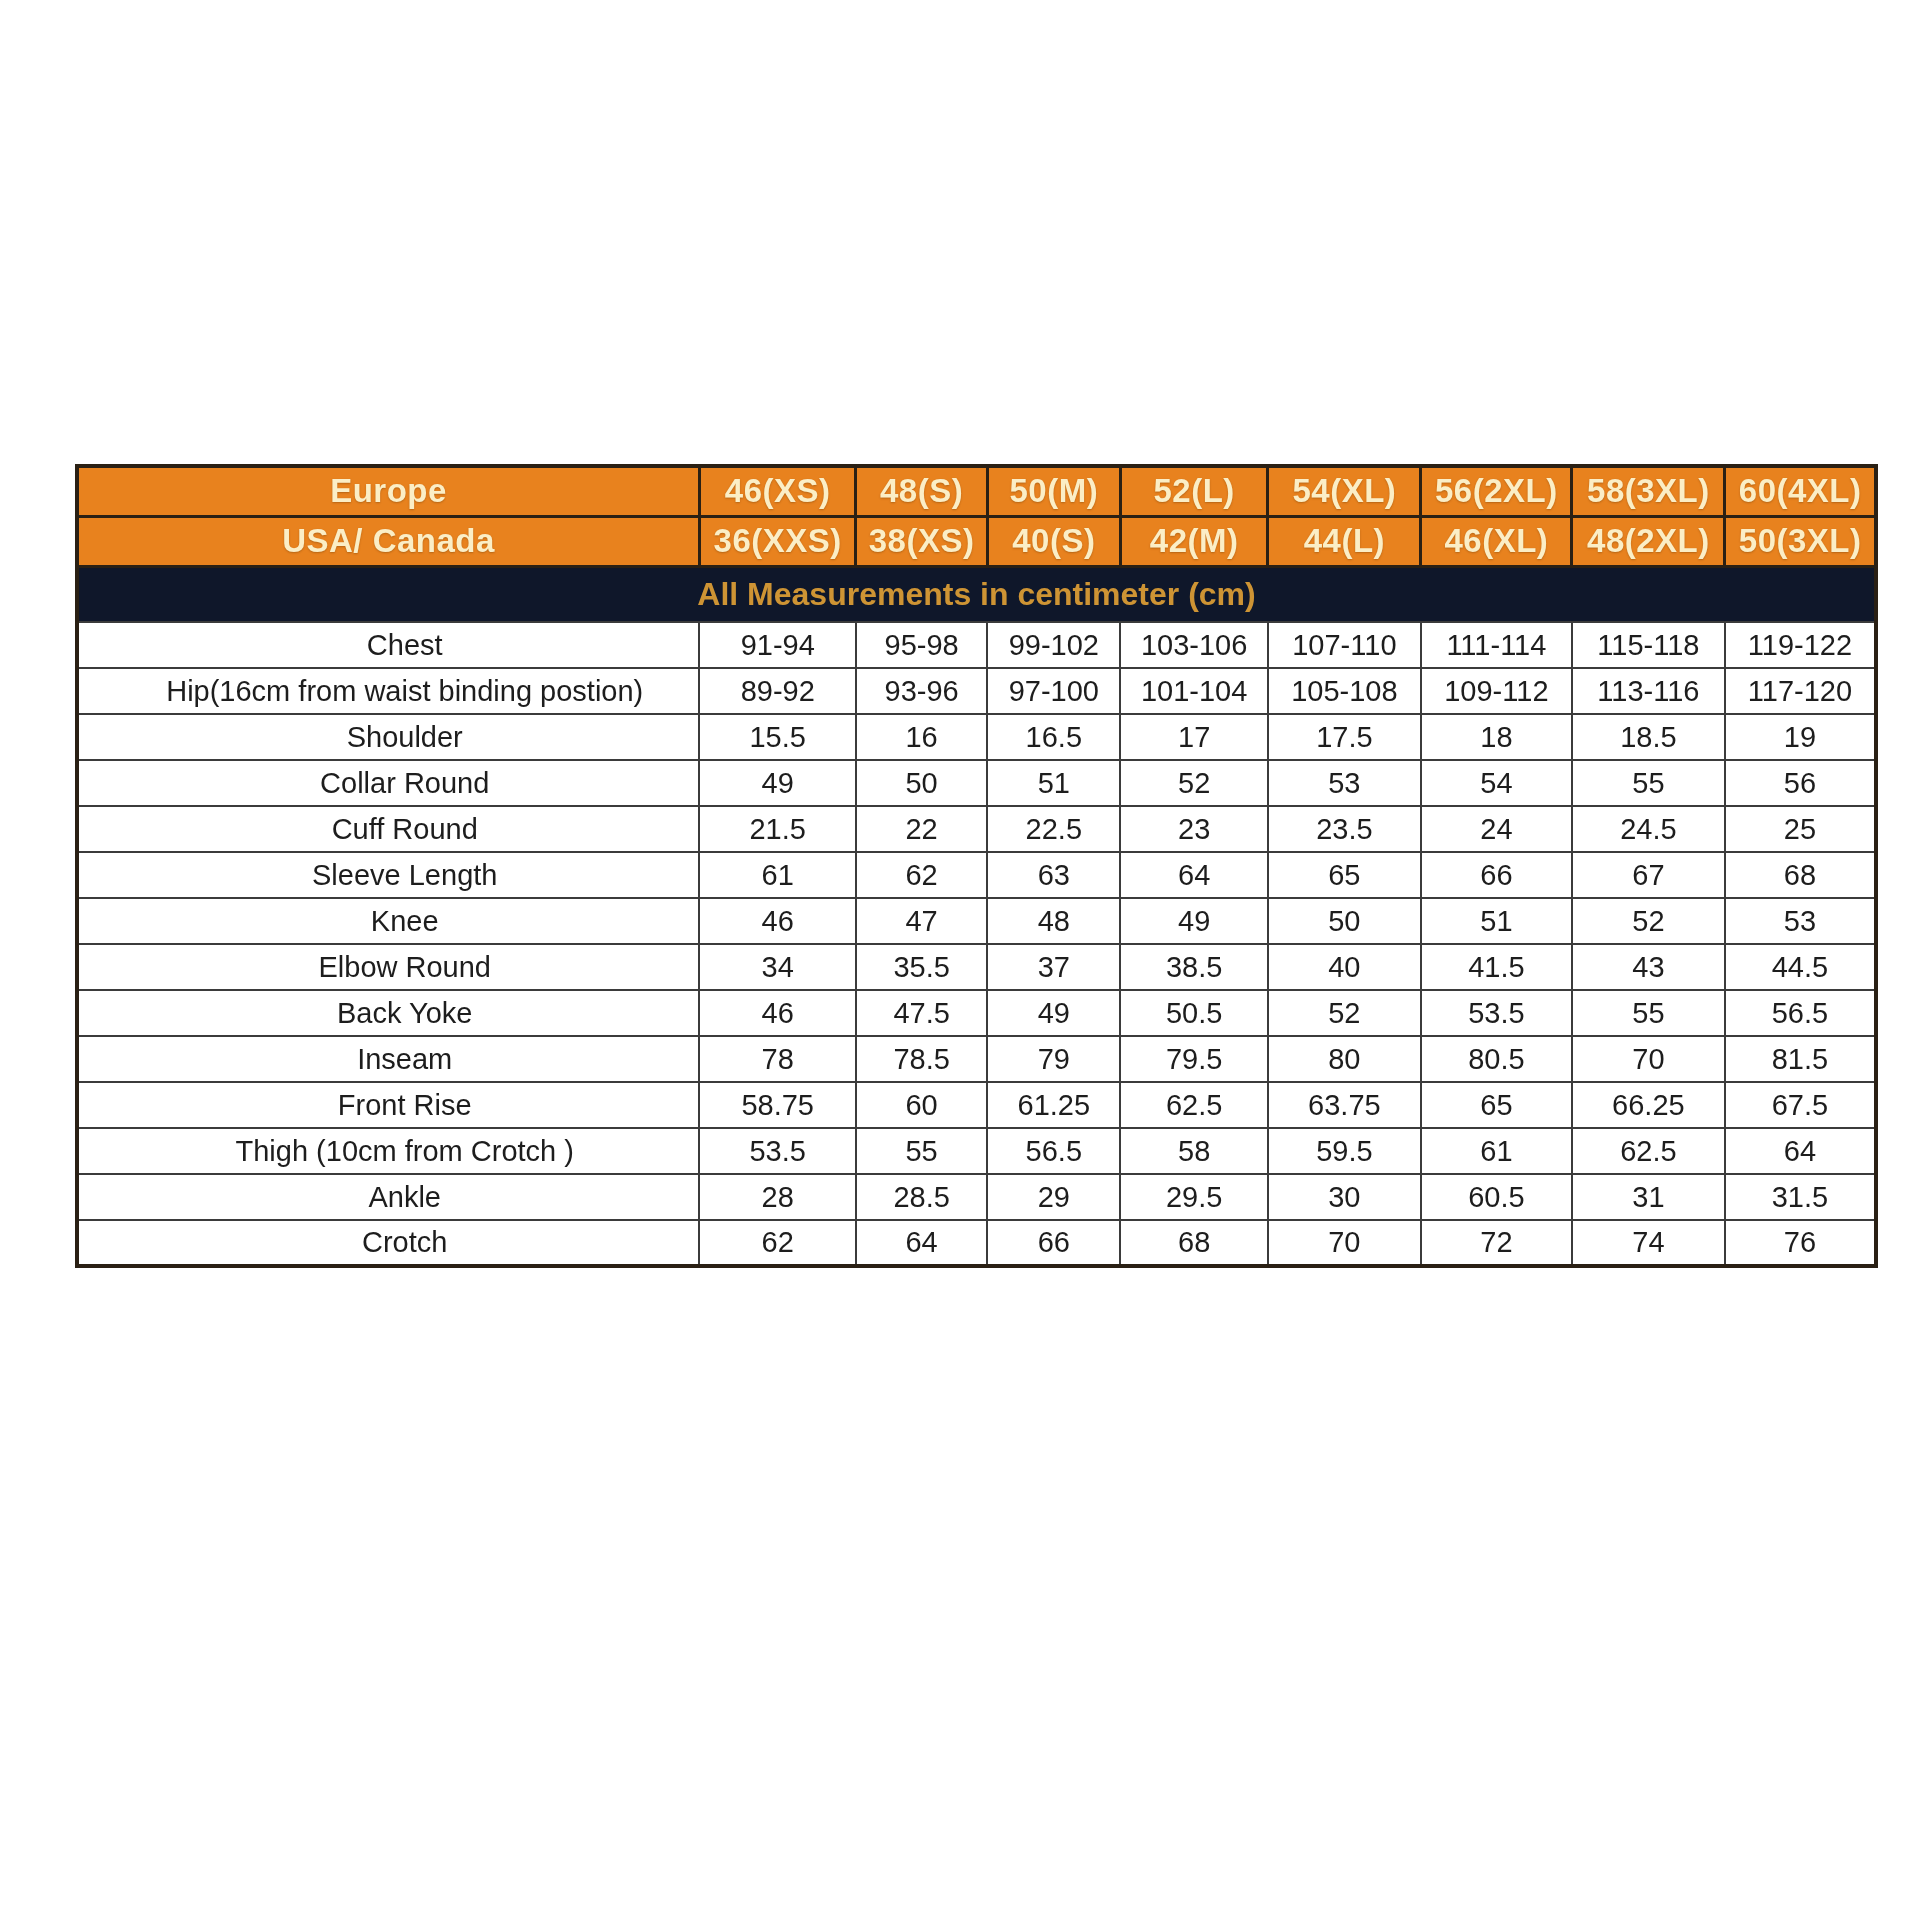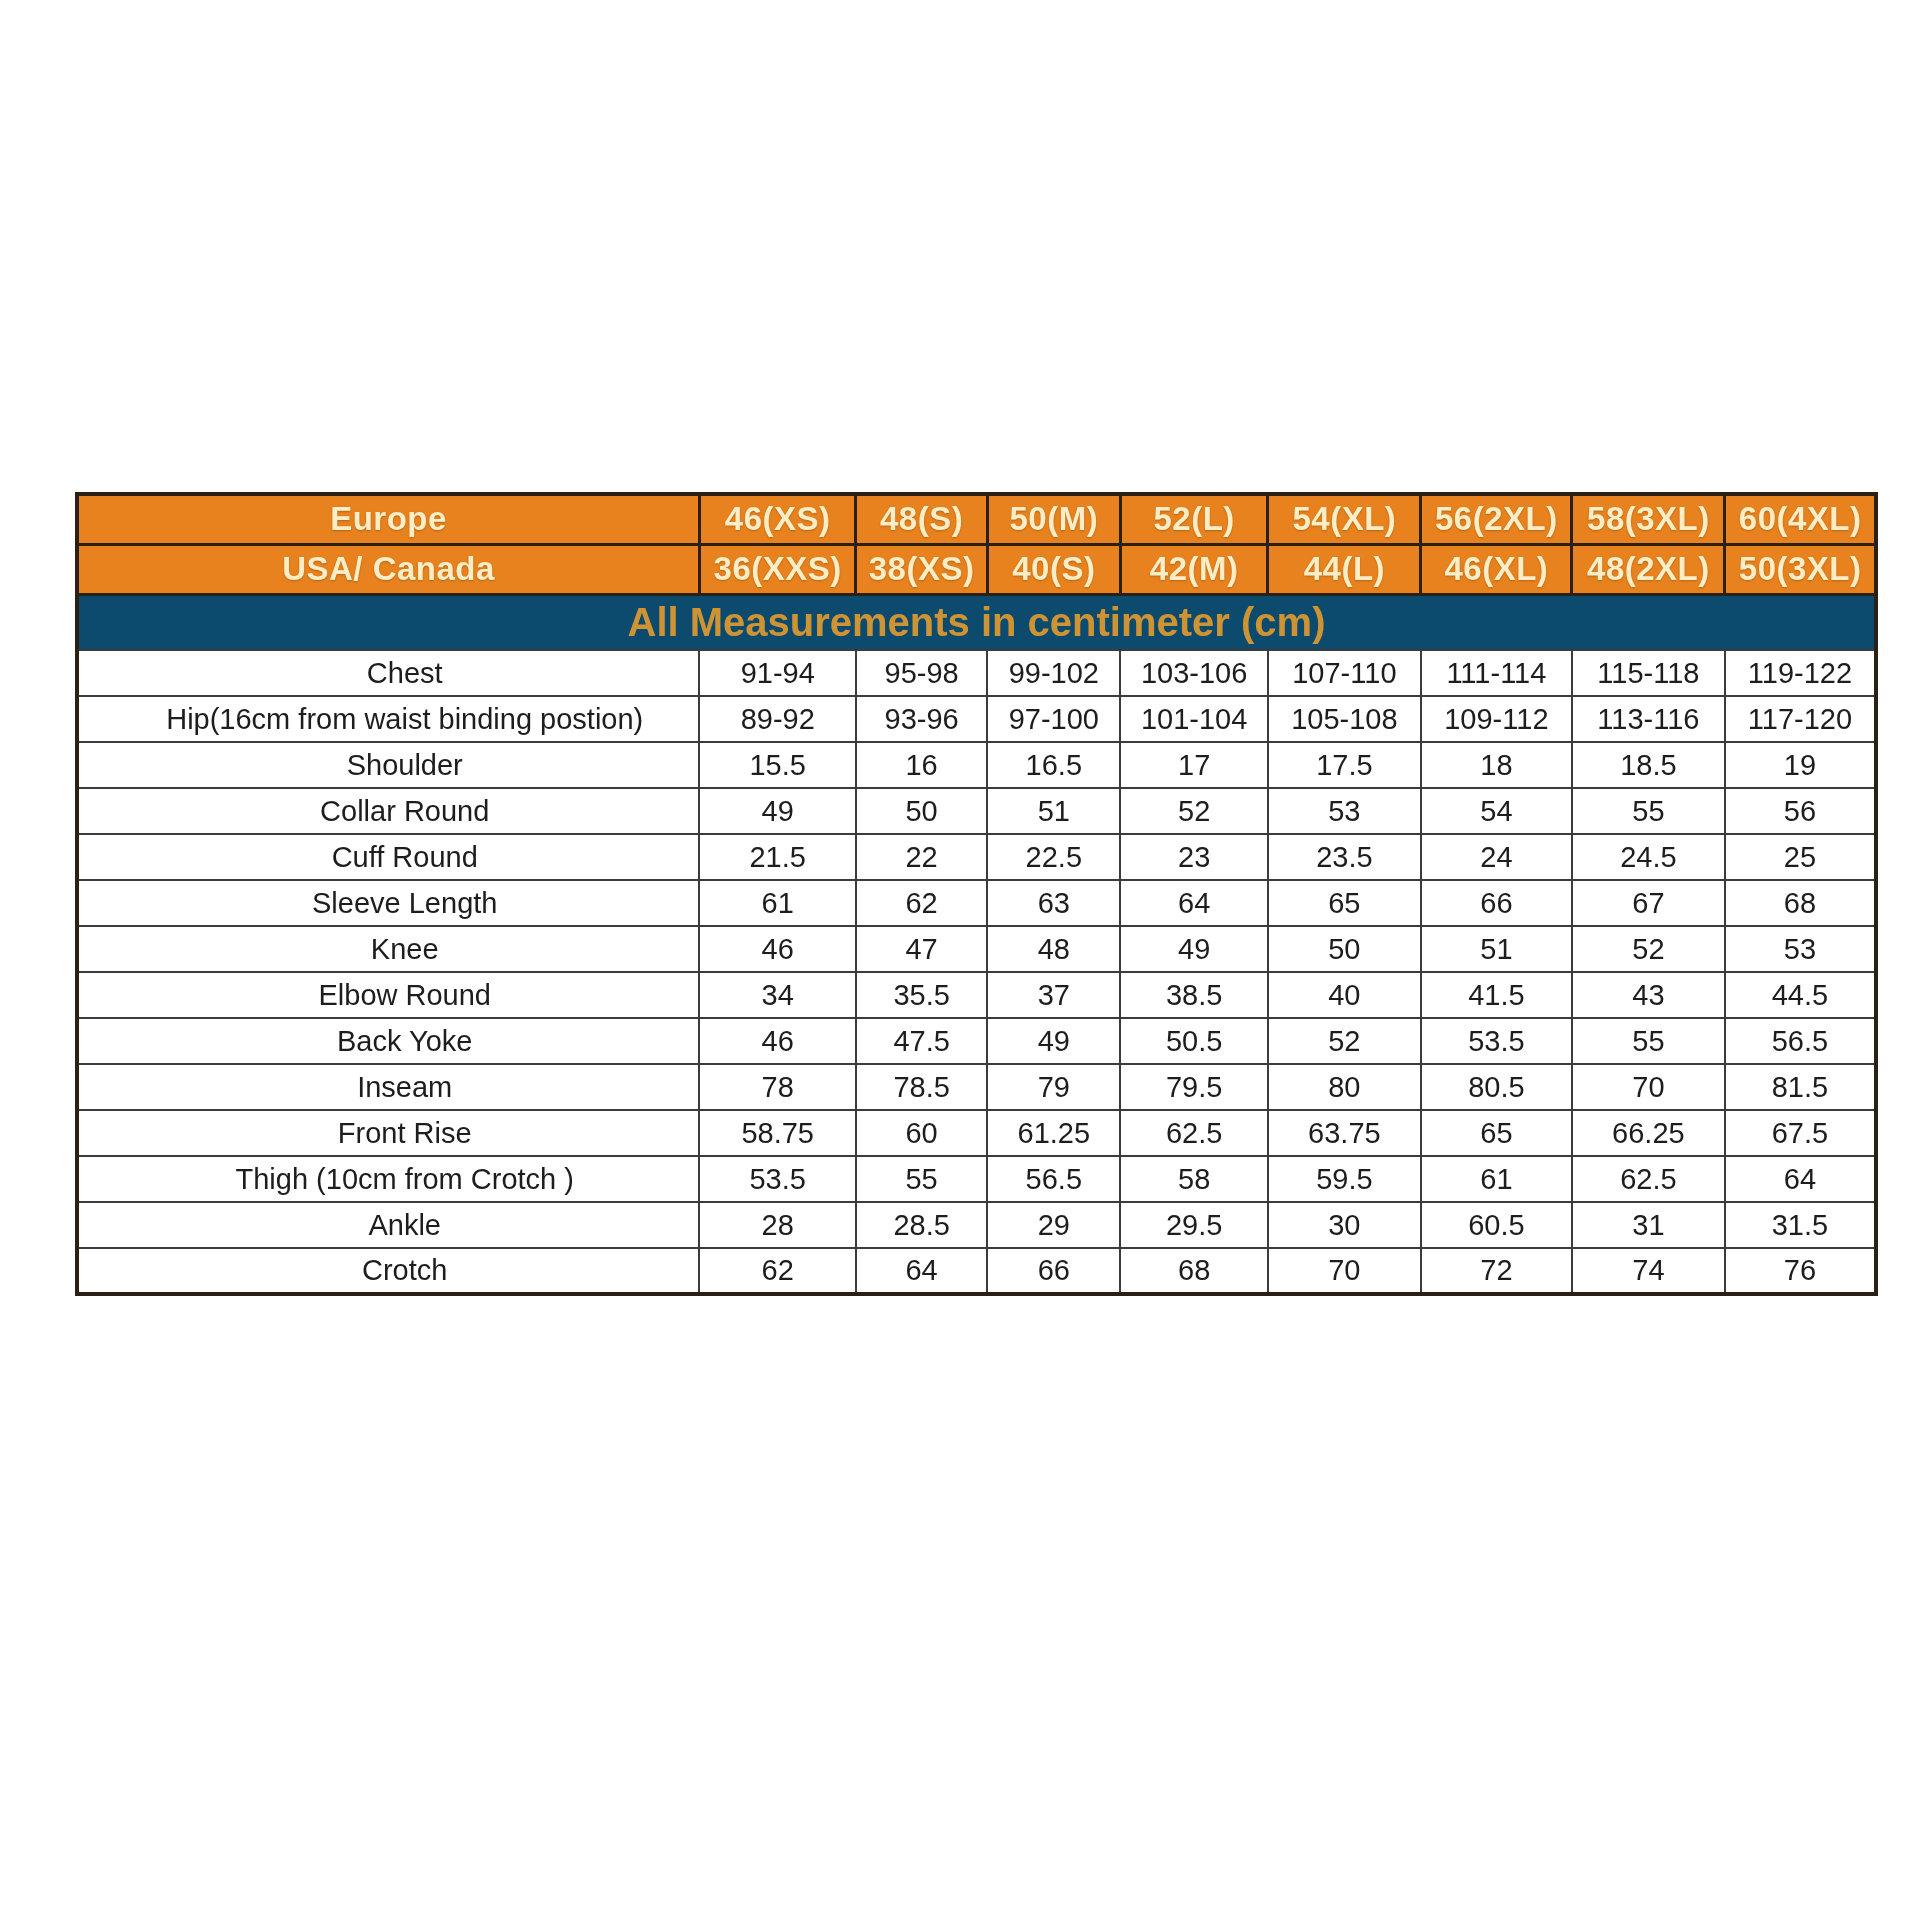--- a/index.html
+++ b/index.html
@@ -16,21 +16,21 @@
   body{
     width:1927px;height:1927px;
     background:var(--page-bg);
     font-family:"Liberation Sans", sans-serif;
     position:relative;
     overflow:hidden;
   }
   .chart-wrap{
     position:absolute;
     left:51px;
-    top:492px;
+    top:464px;
     width:1827px;
     padding-left:24px;
   }
   table.size-chart{
     width:100%;
     border-collapse:collapse;
     table-layout:fixed;
     border:4px solid var(--border-dark);
   }
   
@@ -55,24 +55,24 @@
     text-shadow:0 1px 2px rgba(90,45,0,0.35);
     letter-spacing:0.5px;
     padding:0 2px;
   }
   tbody.note-body td{
     height:56px;
     text-align:center;
     vertical-align:middle;
     color:var(--note-text);
     font-weight:bold;
-    font-size:40px;
+    font-size:32px;
     border:2px solid var(--border-grid);
     border-top:3px solid var(--border-dark);
-    background:#0c4a6e;
+    background:#0f172a;
   }
   tbody.data-body td{
     height:46px;
     font-size:29px;
     color:var(--data-text);
     border:2px solid var(--border-grid);
     text-align:center;
     vertical-align:middle;
     background:#fff;
     padding:0 2px;

